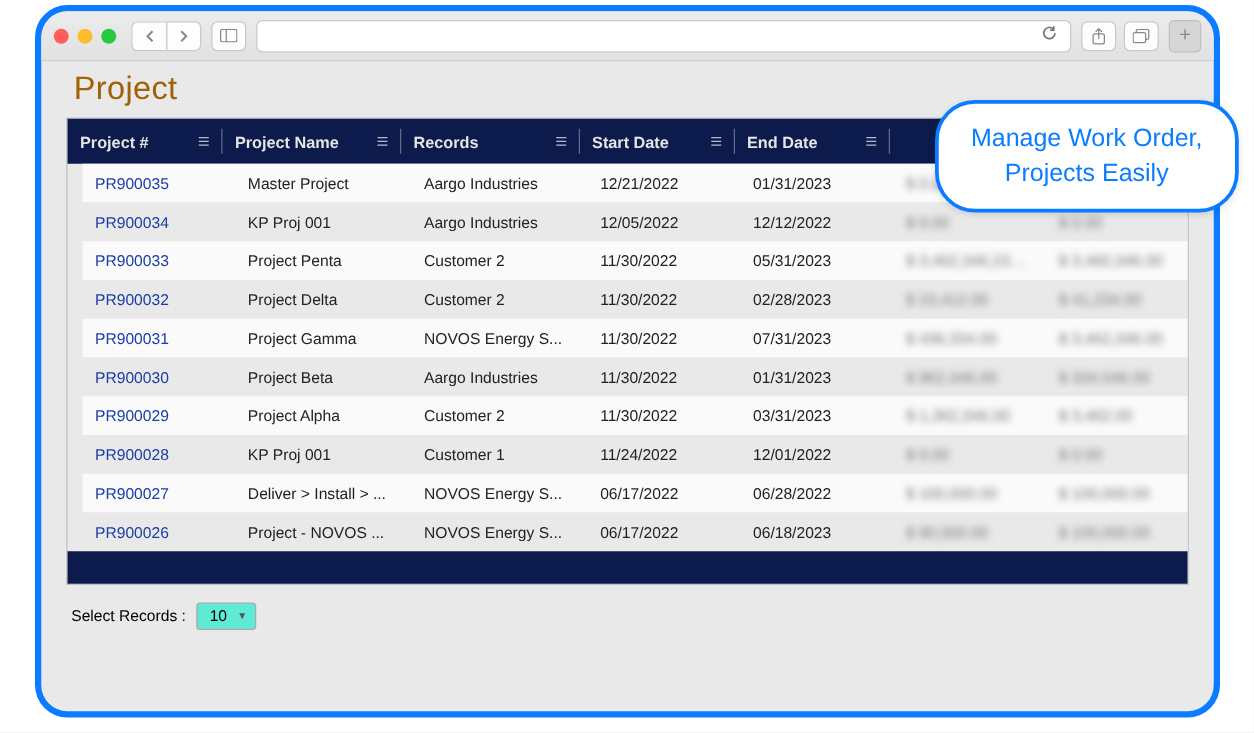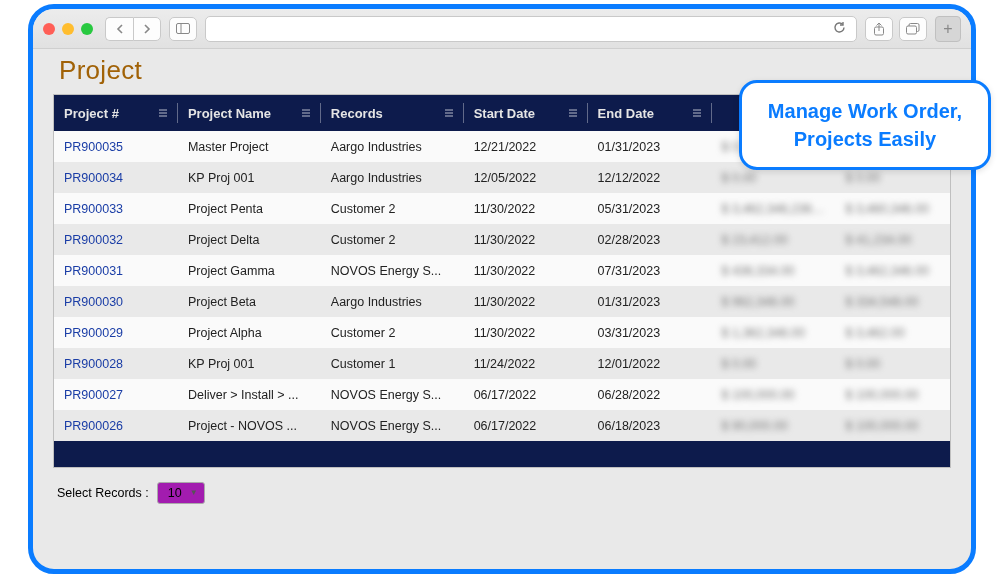--- a/index.html
+++ b/index.html
@@ -51,40 +51,40 @@
   .table-wrap { border:1px solid #bfbfbf; }
   .thead {
     background:#0d1b4c; color:#e5e5e5; height:36px;
     display:flex; align-items:center; font-size:13px; font-weight:600;
   }
   .th { display:flex; align-items:center; height:100%; padding:0 10px; position:relative; }
   .th .sep { position:absolute; right:0; top:8px; bottom:8px; width:1px; background:rgba(255,255,255,0.35); }
   .th .menu-ico { margin-left:auto; opacity:.7; }
   .menu-ico svg{display:block;}
 
-  .tbody .tr { display:flex; height:31px; align-items:center; font-size:12.5px; }
+  .tbody .tr { display:flex; height:31px; align-items:center; font-size:12.5px;margin-left:12px; }
   .tbody .tr:nth-child(odd){ background:#fafafa; }
   .tbody .tr:nth-child(even){ background:#e9e9e9; }
   .td { padding:0 10px; white-space:nowrap; overflow:hidden; text-overflow:ellipsis; color:#222; }
   .td.link { color:#1a3da6; font-weight:500; }
   .td.blur { filter: blur(3px); color:#777; }
 
   .tfoot { height:26px; background:#0d1b4c; }
 
   .col-id{width:130px;} .col-name{width:150px;} .col-cust{width:150px;}
   .col-start{width:130px;justify-content:center;} .col-end{width:130px;} .col-a{width:130px;} .col-b{width:120px;}
 
   .select-row{ margin-top:14px; font-size:12.5px; display:flex; align-items:center; gap:8px; padding-left:4px;text-align:center;}
-  .select-box{ border:1px solid #aaa; background:#a21caf; padding:3px 22px 3px 10px; border-radius:3px; position:relative; font-size:12.5px;}
+  .select-box{ border:1px solid #aaa; background:#5eead4; padding:3px 22px 3px 10px; border-radius:3px; position:relative; font-size:12.5px;}
   .select-box::after{content:"▼"; font-size:8px; position:absolute; right:6px; top:5px; color:#555;}
 
   .callout {
     position:absolute; top:80px; right:12px;
-    background:#fff; border:3px solid #0a7cff; border-radius:18px;
-    padding:14px 26px; font-size:20px; font-weight:700; color:#0a7cff;
+    background:#fff; border:3px solid #0a7cff; border-radius:32px;
+    padding:14px 26px; font-size:20px; font-weight:400; color:#0a7cff;
     text-align:center; line-height:1.4;
     box-shadow:0 2px 6px rgba(0,0,0,.12);
     z-index:5;
   }
 </style>
 </head>
 <body>
 
 <div class="frame">
 

